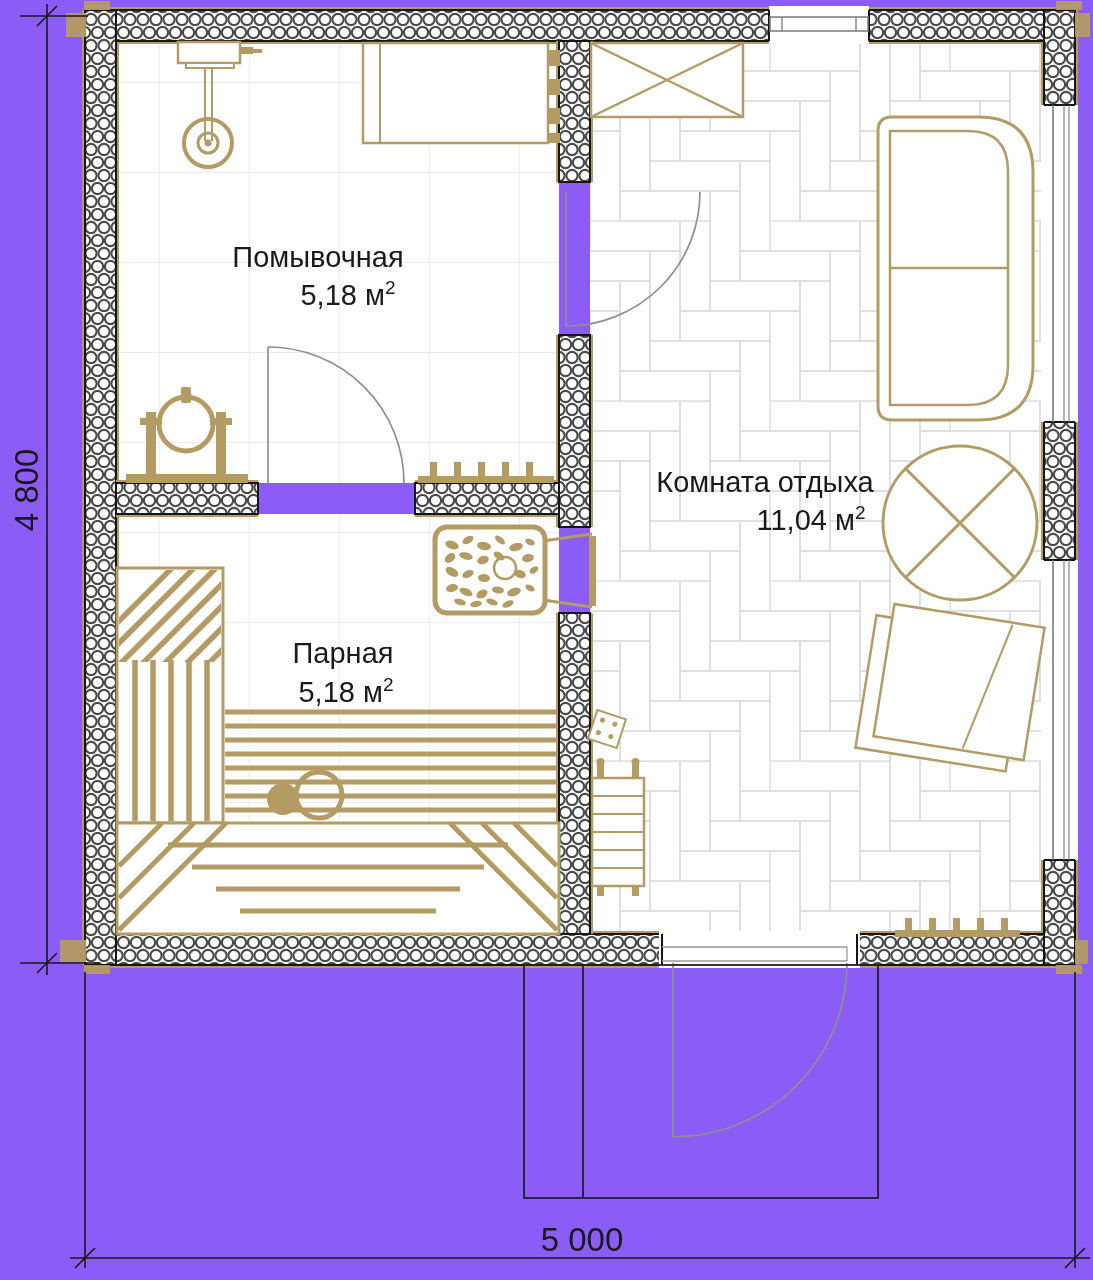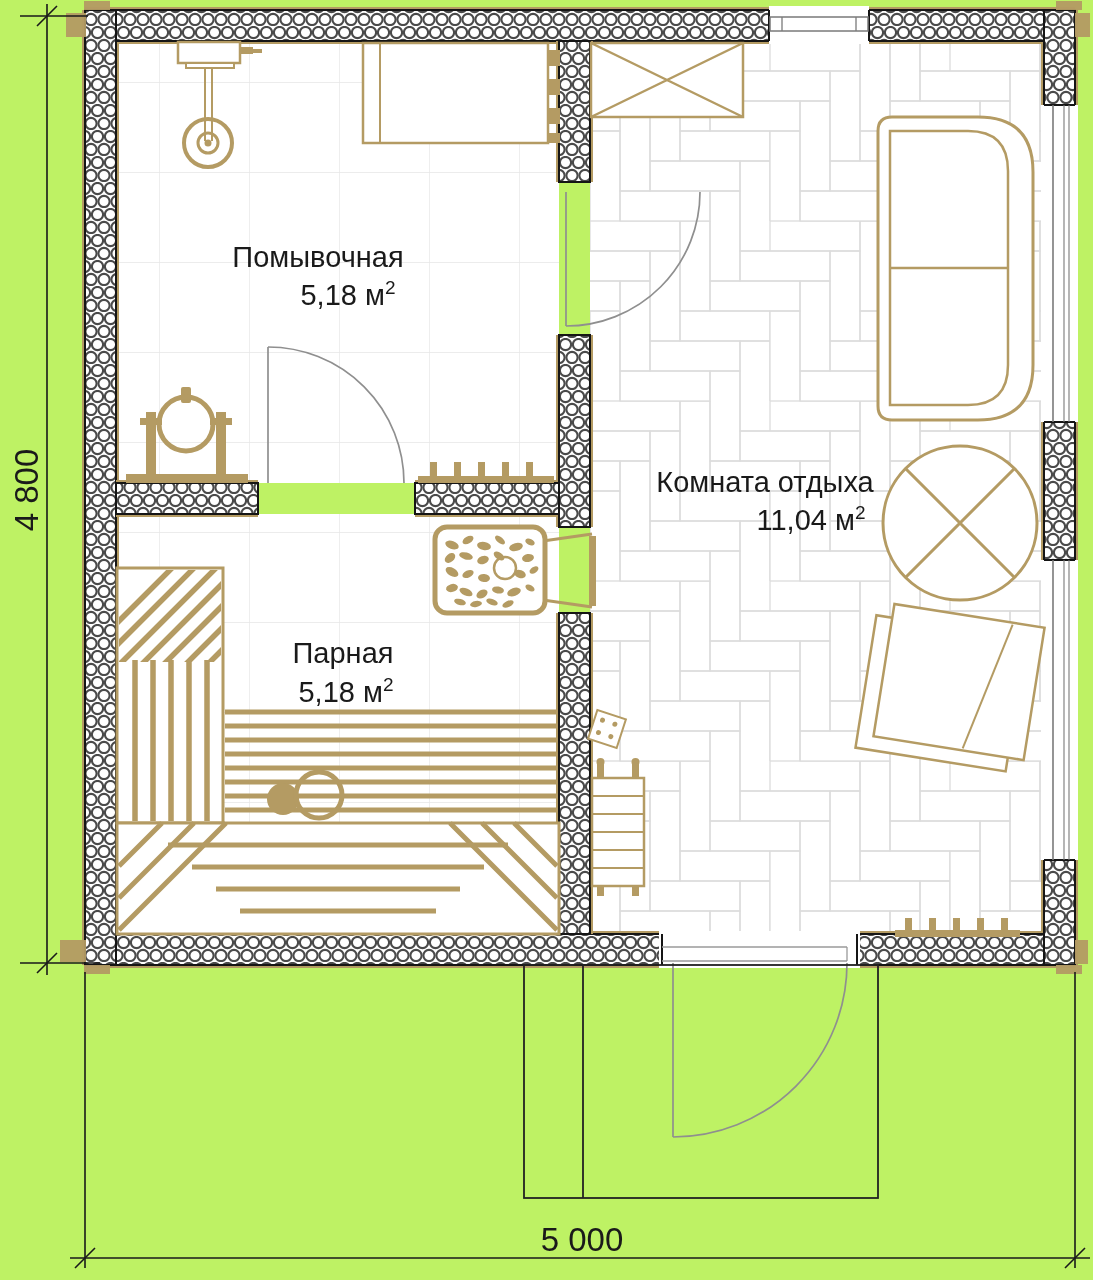--- a/index.html
+++ b/index.html
@@ -1,19 +1,19 @@
 <!DOCTYPE html>
 <html style="--wood: #b49b63; --wall_line: #151515; --hatch: #4a4a4a; --door_arc: #8f8f8f; --floor_grid: #e6e6e6; --parquet: #dcdcdc; --text: #1a1a1a;"><head>
 <meta charset="utf-8">
 <style>
   :root{
     --wood:#b49b63; --wall_line:#151515; --door_arc:#8f8f8f; --text:#1a1a1a;
   }
   html,body{margin:0;padding:0;background:#ffffff;}
-  .canvas{position:relative;width:1093px;height:1280px;background:#bef264;overflow:hidden;
+  .canvas{position:relative;width:1093px;height:1280px;background:#8b5cf6;overflow:hidden;
           font-family:"Liberation Sans", sans-serif;}
   svg{display:block}
   .wood-stroke{stroke:var(--wood);fill:none}
   .wood-fill{fill:var(--wood);stroke:none}
   .wood-box{stroke:var(--wood);fill:#ffffff}
   .wall-rect{stroke:var(--wall_line);stroke-width:2}
   .jamb{stroke:var(--wall_line);stroke-width:2;fill:none}
   .door{stroke:var(--door_arc);stroke-width:1.7;fill:none}
   .thresh{stroke:#9a9a9a;stroke-width:1.3;fill:none}
   .win{stroke:#7a7a7a;fill:none}

